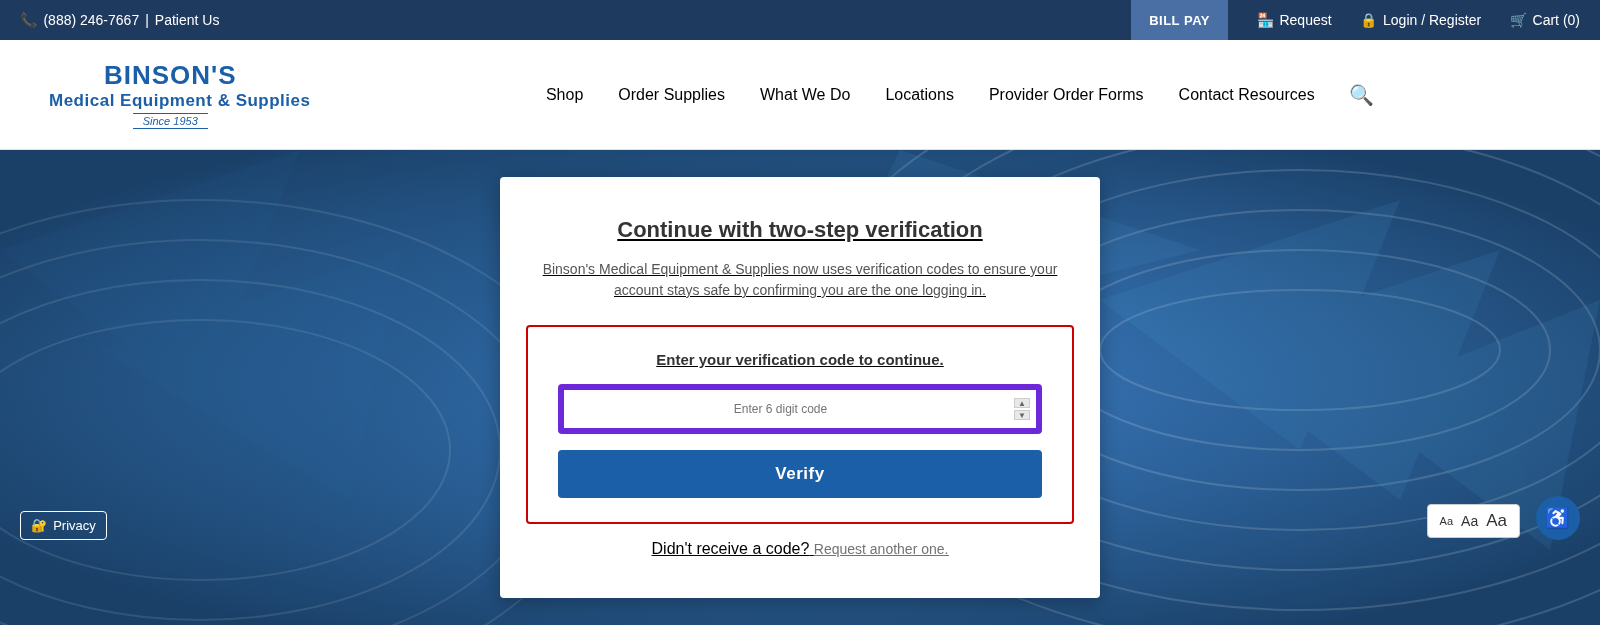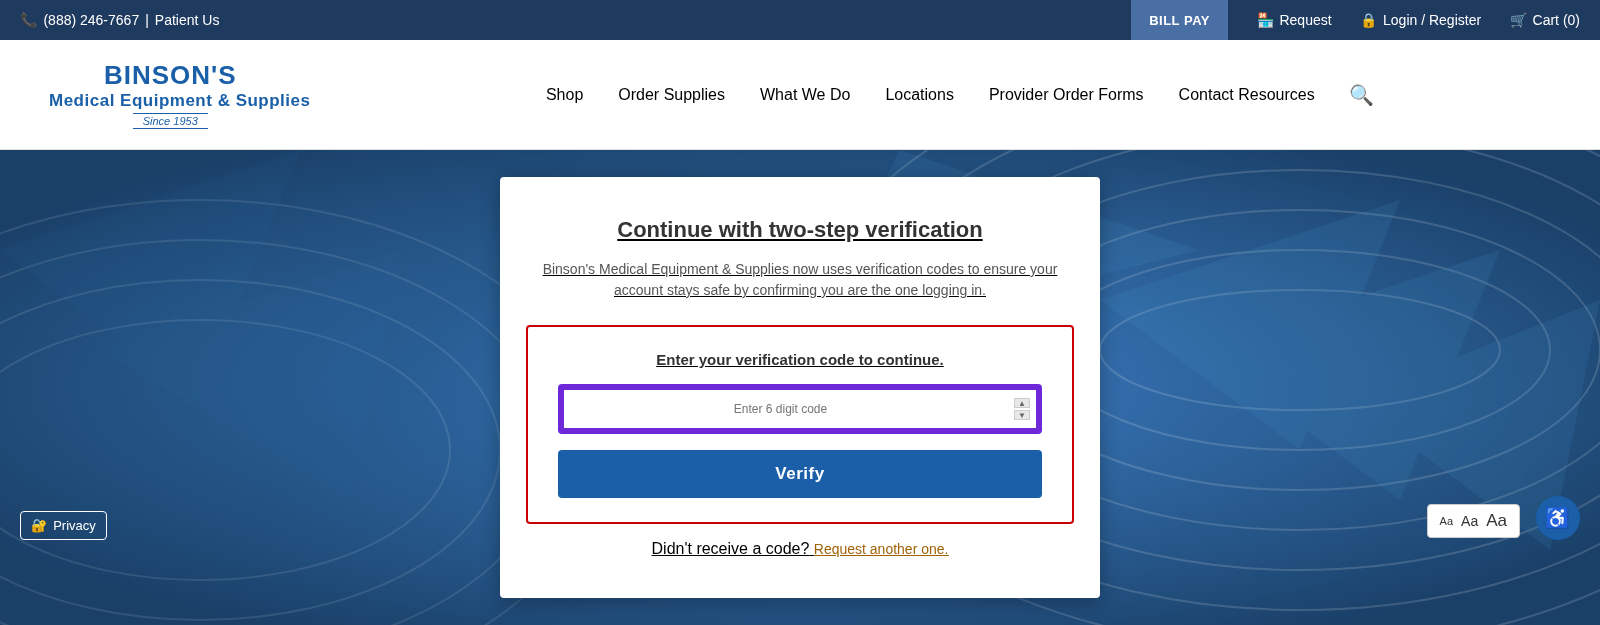--- a/index.html
+++ b/index.html
@@ -146,21 +146,21 @@
       color: white;
       border: none;
       padding: 14px;
       font-size: 17px;
       font-weight: 600;
       border-radius: 4px;
       cursor: pointer;
       letter-spacing: 0.5px;
     }
     .resend-link {
-      color: #a16207;
+      color: #737373;
       text-decoration: underline;
       cursor: pointer;
       font-size: 14px;
     }
 
     
     .privacy-badge {
       position: absolute;
       bottom: 85px;
       left: 20px;

